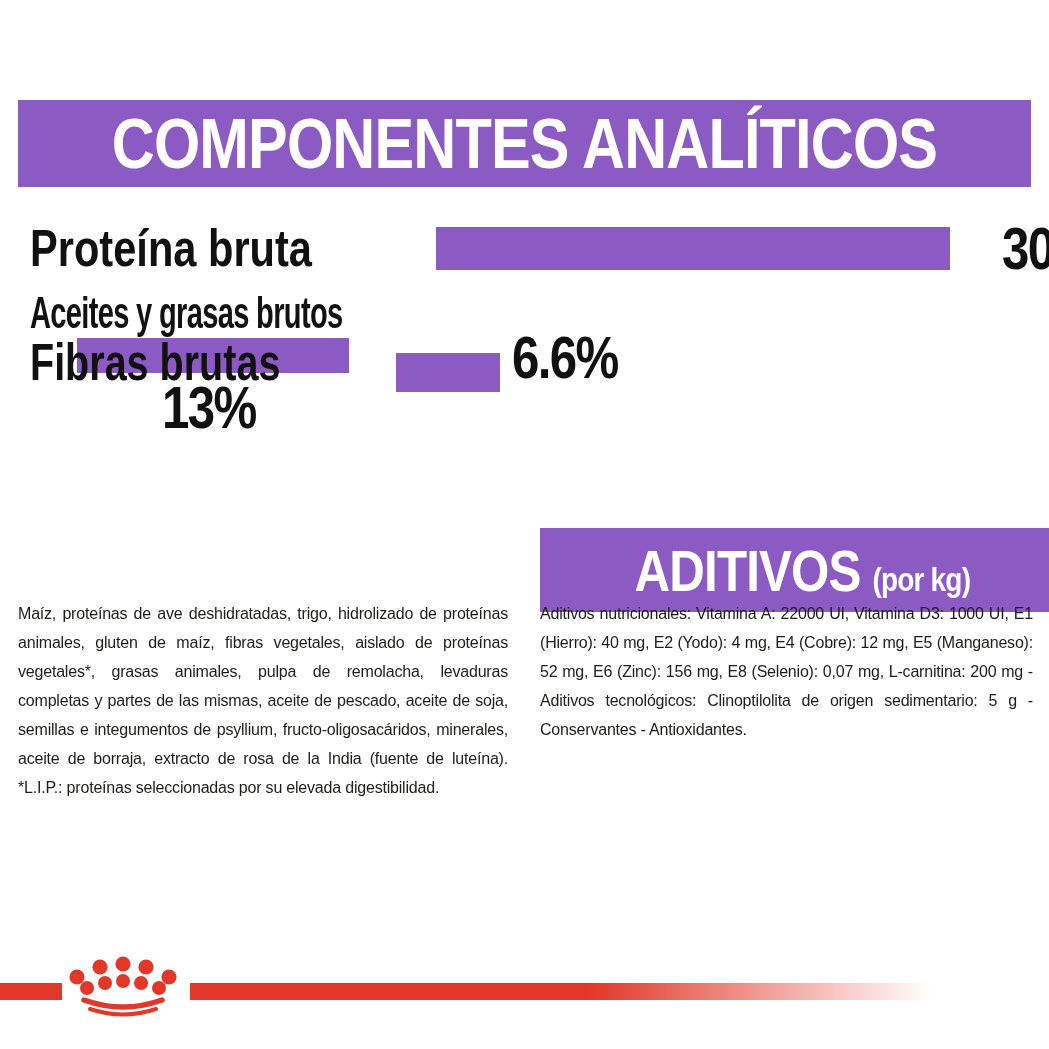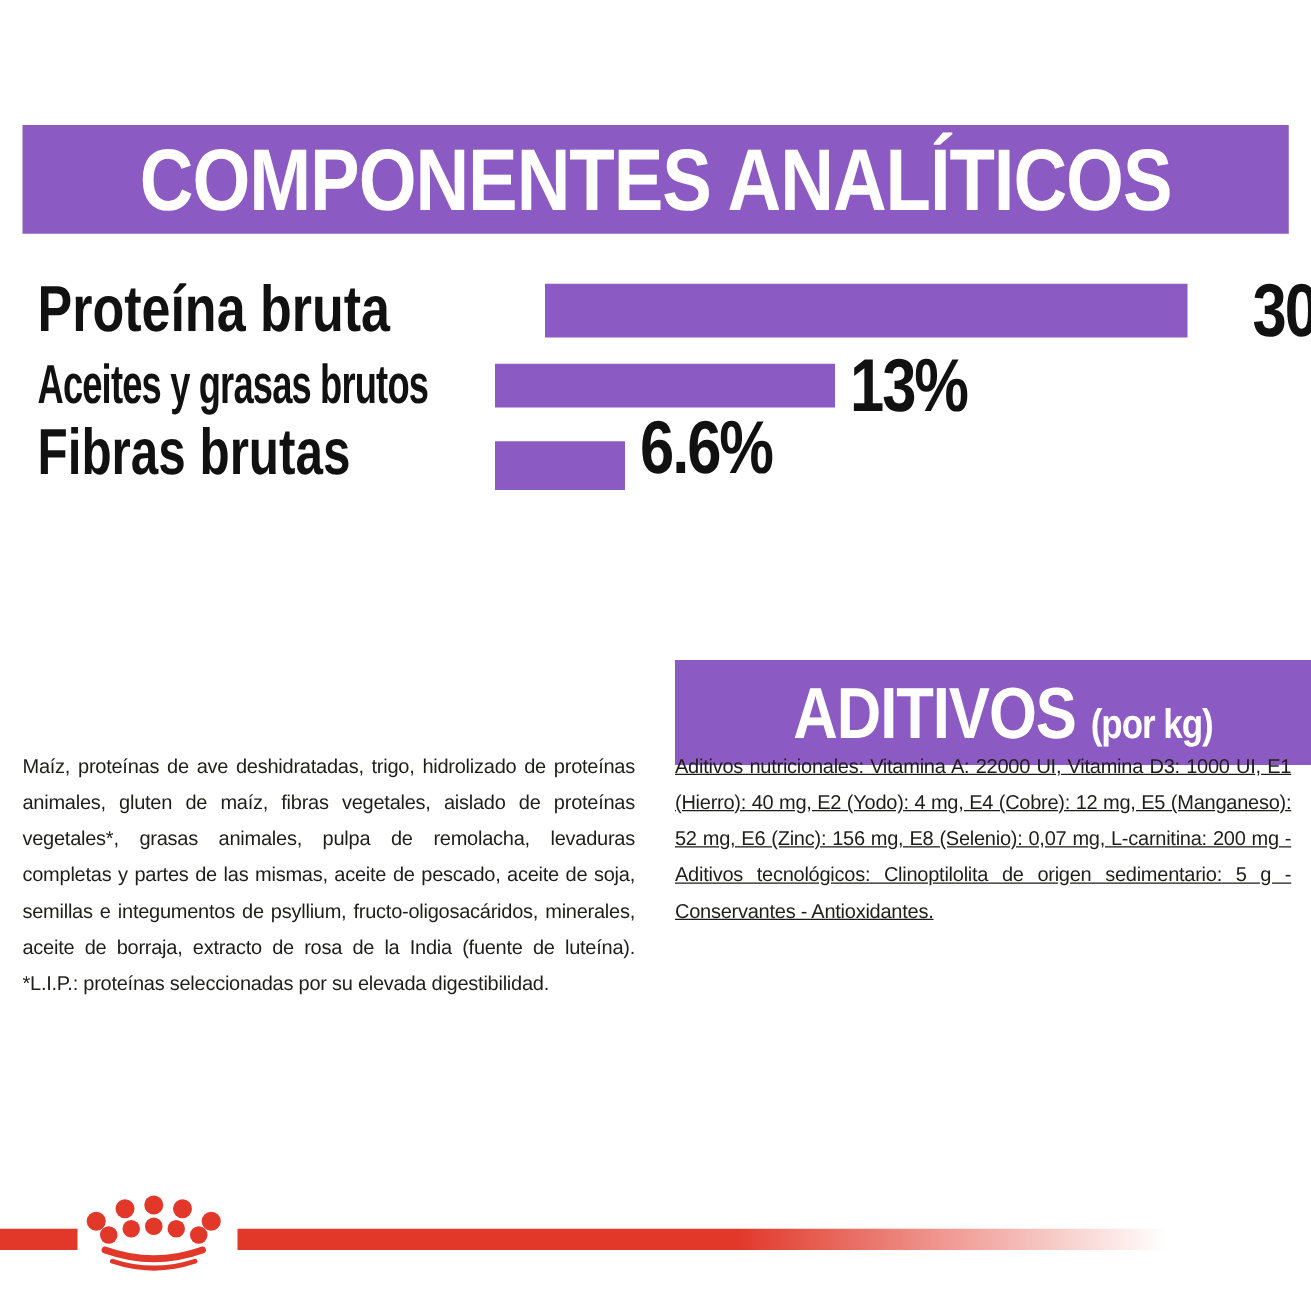--- a/index.html
+++ b/index.html
@@ -34,21 +34,21 @@
   }
   .banner-main .banner-text{font-size:70px;}
   .banner-left .banner-text,.banner-right .banner-text{font-size:58px;}
   .banner-suffix{font-size:33px;font-weight:bold;color:#fff;padding-left:14px;}
   
   .chart-row{
     position:absolute;left:30px;
     display:flex;align-items:center;
   }
   .row-0{top:224px;height:48px;gap:40px;}
-  .row-1{top:288px;height:40px;}
+  .row-1{top:288px;height:40px;flex-direction:column;}
   .row-2{top:346px;height:46px;align-items:flex-end;}
   .row-label{
     display:block;width:366px;
     font-weight:bold;color:#111;white-space:nowrap;
     transform-origin:left center;
   }
   .lbl-0{font-size:52px;transform:scaleX(.80);}
   .lbl-1{font-size:44px;transform:scaleX(.66);letter-spacing:-1px;}
   .lbl-2{font-size:52px;transform:scaleX(.76);}
   .bar{
@@ -62,21 +62,21 @@
   }
   
   .body-text{
     position:absolute;top:599px;
     font-size:16px;line-height:29px;
     color:var(--ink);
     text-align:justify;
     letter-spacing:-.2px;
   }
   .body-left{left:18px;width:490px;}
-  .body-right{left:540px;width:493px;text-decoration:underline;}
+  .body-right{left:540px;width:493px;}
   
   .rule{position:absolute;top:983px;height:17px;}
   .rule-left{left:0;width:62px;background:var(--red);}
   .rule-right{
     left:190px;width:799px;
     background:linear-gradient(to right,var(--red) 0%,var(--red) 50%,rgba(225,56,42,0) 93%,rgba(225,56,42,0) 100%);
   }
   .crown{position:absolute;left:61px;top:946px;}
   .crown .dot{fill:var(--red);}
   .crown .arc{fill:none;stroke:var(--red);stroke-linecap:round;}

